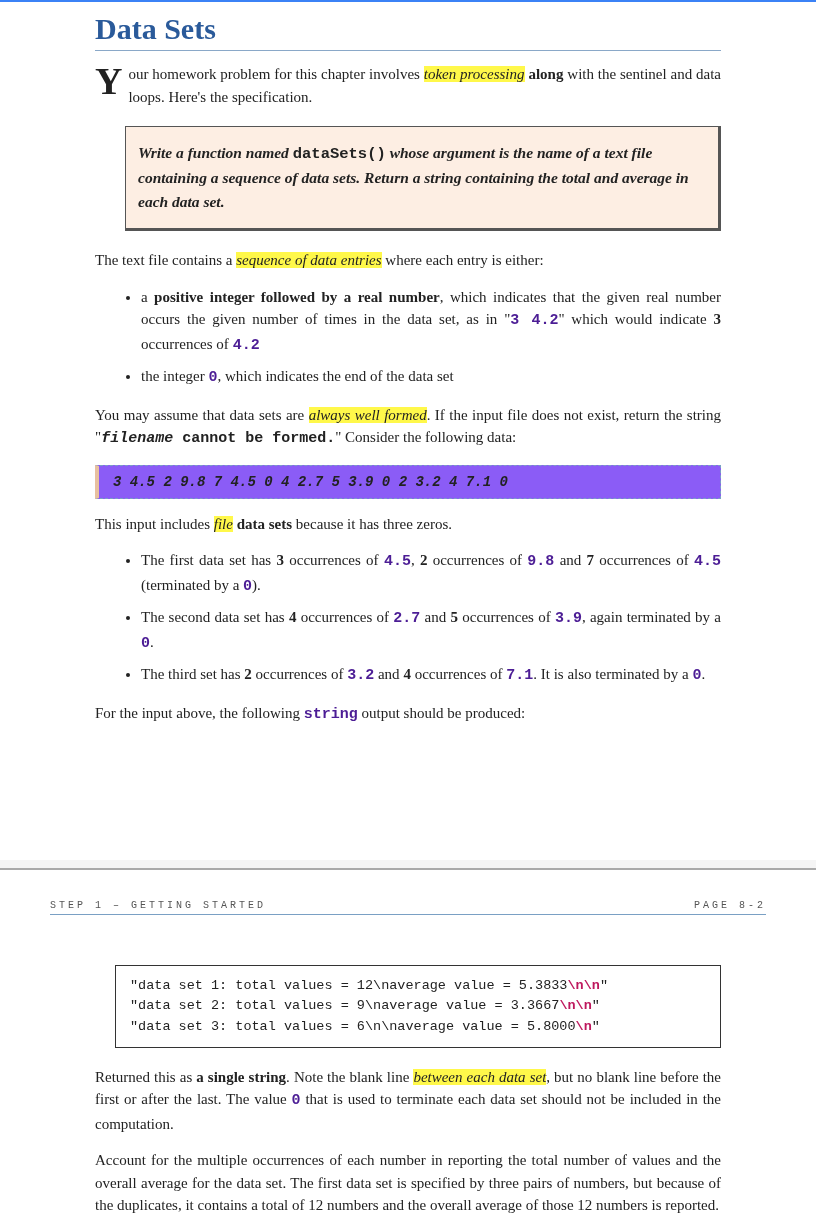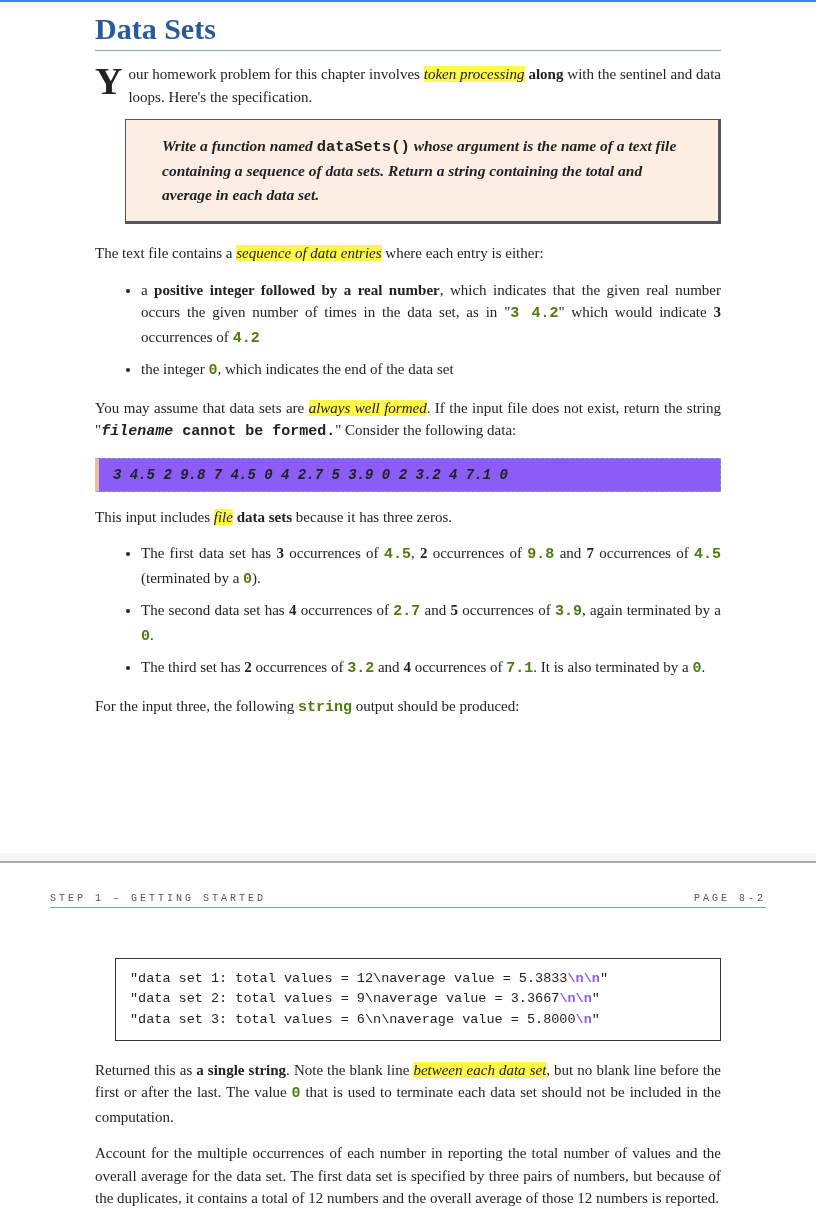--- a/index.html
+++ b/index.html
@@ -46,30 +46,30 @@
     line-height: 32px;
     padding-right: 6px;
     padding-top: 2px;
   }
   .hl { background: #fff84a; font-style: italic; }
   .bold { font-weight: bold; }
   .inset {
     background: #fdeee3;
     border: 1px solid #555;
     border-width: 1px 3px 3px 1px;
-    padding: 14px 36px;
-    margin: 11px 0 18px 30px;
+    padding: 14px 12px;
+    margin: 18px 0 18px 30px;
     font-style: italic;
     font-weight: 600;
     font-size: 15.5px;
     line-height: 1.55;
   }
   .code { font-family: 'Courier New', monospace; font-weight: bold; font-style: normal; }
   .codei { font-family: 'Courier New', monospace; font-weight: bold; font-style: italic; }
-  .codeb { font-family: 'Courier New', monospace; font-weight: bold; color: #4d7c0f; }
+  .codeb { font-family: 'Courier New', monospace; font-weight: bold; color: #4c1d95; }
   p.body {
     font-size: 15px;
     line-height: 1.5;
     text-align: justify;
     margin: 14px 0;
   }
   ul.body {
     font-size: 15px;
     line-height: 1.5;
     text-align: justify;
@@ -102,21 +102,21 @@
   }
   .outbox {
     border: 1px solid #333;
     padding: 10px 14px;
     margin: 8px 0 18px 20px;
     font-family: 'Courier New', monospace;
     font-size: 13.5px;
     line-height: 1.5;
     white-space: pre;
   }
-  .nn { color: #8b5cf6; font-weight: bold; }
+  .nn { color: #be185d; font-weight: bold; }
   h2.step {
     font-family: Georgia, serif;
     font-weight: bold;
     font-size: 24px;
     color: #2a5a9a;
     margin: 18px 0 4px -18px;
     border-left: 6px solid #c8d4e4;
     padding-left: 12px;
   }
 </style>
@@ -164,21 +164,21 @@
     </li>
     <li>
       <span>The second data set has </span><span class="bold">4</span><span> occurrences of </span><span class="codeb">2.7</span><span> and </span><span class="bold">5</span><span> occurrences of </span><span class="codeb">3.9</span><span>, again terminated by a </span><span class="codeb">0</span><span>.</span>
     </li>
     <li>
       <span>The third set has </span><span class="bold">2</span><span> occurrences of </span><span class="codeb">3.2</span><span> and </span><span class="bold">4</span><span> occurrences of </span><span class="codeb">7.1</span><span>. It is also terminated by a </span><span class="codeb">0</span><span>.</span>
     </li>
   </ul>
 
   <p class="body">
-    <span>For the input three, the following </span><span class="codeb">string</span><span> output should be produced:</span>
+    <span>For the input above, the following </span><span class="codeb">string</span><span> output should be produced:</span>
   </p>
 
   <div class="spacer"></div>
 </div>
 
 <div class="page page2">
   <div class="pghdr">
     <span>STEP 1 – GETTING STARTED</span>
     <span>PAGE 8-2</span>
   </div>

